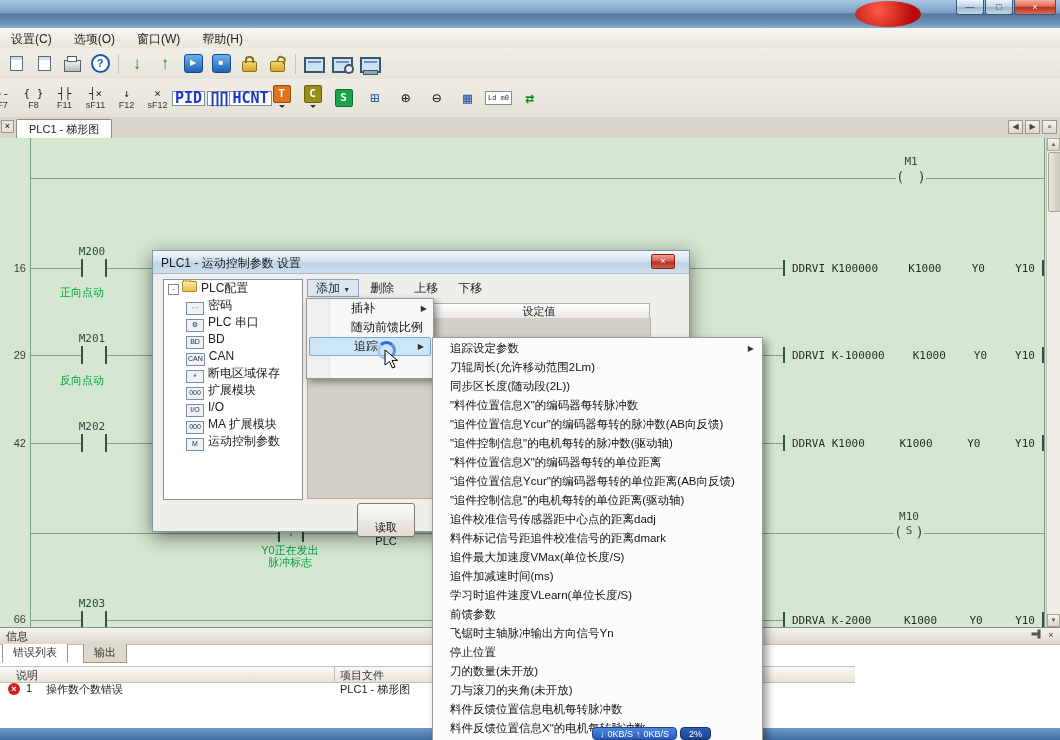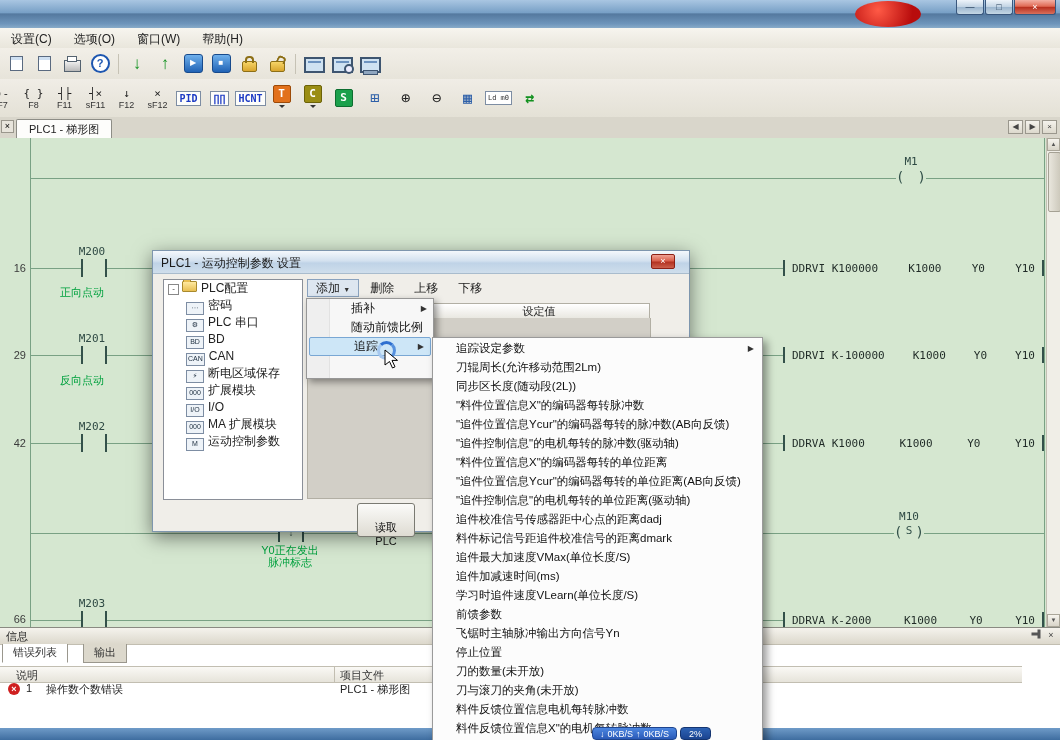--- a/index.html
+++ b/index.html
@@ -48,21 +48,21 @@
   .i-mon.kbd::after{content:"";position:absolute;left:1px;bottom:-4px;right:1px;height:3px;background:#8fa6bf;border:1px solid #3e5570}
 
   #toolbar2{position:absolute;left:0;top:79px;width:1060px;height:38px;display:flex;align-items:center;
     background:linear-gradient(#f0ede6,#e4e1d6);border-bottom:1px solid #bdb9ac;padding-left:0}
   .t2btn{width:31px;height:33px;border:1px solid transparent;background:transparent;display:flex;
     flex-direction:column;align-items:center;justify-content:center;padding:0;margin:0}
   .t2btn:first-of-type{margin-left:-13px}
   .t2sym{font-family:"DejaVu Sans Mono",monospace;font-size:11px;line-height:13px;color:#222}
   .t2key{font-size:9px;line-height:10px;color:#333}
   .t2btn.boxed .t2sym{border:1px solid #7d8da3;background:#fdfdfa;color:#1b39c4;font-weight:bold;
-    font-size:10px;padding:2px 2px;line-height:9px}
+    font-size:15px;padding:2px 2px;line-height:9px}
   .t2btn.chip .t2sym{width:16px;height:16px;color:#fff;font-weight:bold;font-size:11px;line-height:16px;border-radius:2px}
   .t2btn.chip.t .t2sym{background:#e2711c;border:1px solid #9c4a08}
   .t2btn.chip.c .t2sym{background:#9a8d14;border:1px solid #6b6208}
   .t2btn.chip.s .t2sym{background:#1ba04c;border:1px solid #0d6e30}
   .t2btn.dd::after{content:"";width:0;height:0;border:3px solid transparent;border-top-color:#333;margin-top:2px}
   .t2btn.iconic .t2sym{font-size:15px;line-height:18px}
   .t2btn.iconic.blue .t2sym{color:#2d5fa8}
   .t2btn.iconic.green .t2sym{color:#12911f;font-weight:bold}
   .t2btn.ldm .t2sym{font-size:7px;line-height:8px;border:1px solid #7d8da3;background:#fff;padding:2px;color:#333}
 
@@ -106,21 +106,21 @@
     background:linear-gradient(#f5f3ed,#dcd8cc);border-bottom:1px solid #c2beb1;font-size:11px;color:#222}
   #infohdr .t{position:absolute;left:6px;top:1px}
   .hbtn{position:absolute;top:1px;width:14px;height:13px;border:1px solid transparent;background:transparent;
     padding:0;font-size:9px;line-height:11px;color:#444;text-align:center}
   .pinicon{display:inline-block;width:3px;height:8px;background:#555;position:relative;transform:rotate(90deg)}
   .pinicon::before{content:"";position:absolute;left:-3px;top:-1px;width:9px;height:3px;background:#555}
   #infotabs{position:absolute;left:2px;top:16px;height:17px;display:flex;gap:15px}
   .itab{height:16px;padding:1px 10px;font-size:11px;border:1px solid #9a978d;border-top:none;
     background:#dcd8cc;color:#333}
   .itab.on{background:#fff;border-bottom:1px solid #fff;font-weight:normal}
-  #itblhead{position:absolute;left:0;top:38px;width:1022px;height:15px;
+  #itblhead{position:absolute;left:0;top:38px;width:855px;height:15px;
     background:linear-gradient(#faf9f5,#e6e3da);border-top:1px solid #c2beb1;border-bottom:1px solid #c2beb1;font-size:11px;color:#333}
   #itblhead .c1{position:absolute;left:16px;top:1px}
   #itblhead .c2{position:absolute;left:340px;top:1px}
   .cdiv{position:absolute;top:0;bottom:0;width:1px;background:#c2beb1}
   .irow{position:absolute;left:0;top:53px;width:1060px;height:16px;font-size:11px;color:#222}
   .erricon{position:absolute;left:8px;top:2px;width:12px;height:12px;border-radius:50%;background:#cf1f1f;
     color:#fff;font-size:9px;line-height:12px;text-align:center;font-weight:bold}
   .irow .n{position:absolute;left:26px;top:1px}
   .irow .d{position:absolute;left:46px;top:1px}
   .irow .f{position:absolute;left:340px;top:1px}
@@ -167,21 +167,21 @@
   #menu1::before{content:"";position:absolute;left:0;top:0;bottom:0;width:22px;background:#efefef;border-right:1px solid #e2e2e2}
   .m1item{position:relative;height:19px;line-height:19px;padding-left:44px;font-size:12px;color:#111;white-space:nowrap}
   .m1item .arr{position:absolute;right:6px;top:0;font-size:8px;color:#333}
   .m1item.sel{background:#cde6f7;border:1px solid #79a7d4;border-radius:2px;height:17px;line-height:17px;margin:0 2px}
   #spinner{position:absolute;left:377px;top:341px;width:13px;height:13px;border-radius:50%;z-index:25;
     border:3px solid #a6c8ef;border-top-color:#2e6fd0;border-right-color:#5590de}
   #cursor{position:absolute;left:384px;top:349px;z-index:26}
 
   #submenu{position:absolute;left:432px;top:337px;width:329px;height:402px;background:#fcfcfc;
     border:1px solid #9a9a9a;box-shadow:4px 4px 8px rgba(0,0,0,.4);z-index:30;overflow:hidden;padding-top:1px}
-  .smitem{position:relative;height:19px;line-height:19px;padding-left:23px;font-size:11.5px;color:#111;white-space:nowrap}
+  .smitem{position:relative;height:19px;line-height:19px;padding-left:17px;font-size:11.5px;color:#111;white-space:nowrap}
   .smitem .sarr{position:absolute;right:8px;top:0;font-size:8px;color:#333}
 
   
   #netov{position:absolute;left:592px;top:727px;height:13px;display:flex;gap:3px;z-index:40;font-size:9px;color:#fff}
   #netov .seg1{display:flex;align-items:center;gap:3px;padding:0 7px;border-radius:4px;
     background:linear-gradient(#4c86e0,#2a5ab8);border:1px solid #1d448f}
   #netov .seg2{display:flex;align-items:center;padding:0 8px;border-radius:4px;
     background:linear-gradient(#2d62b4,#1b4490);border:1px solid #143571}
 </style>
 </head>

